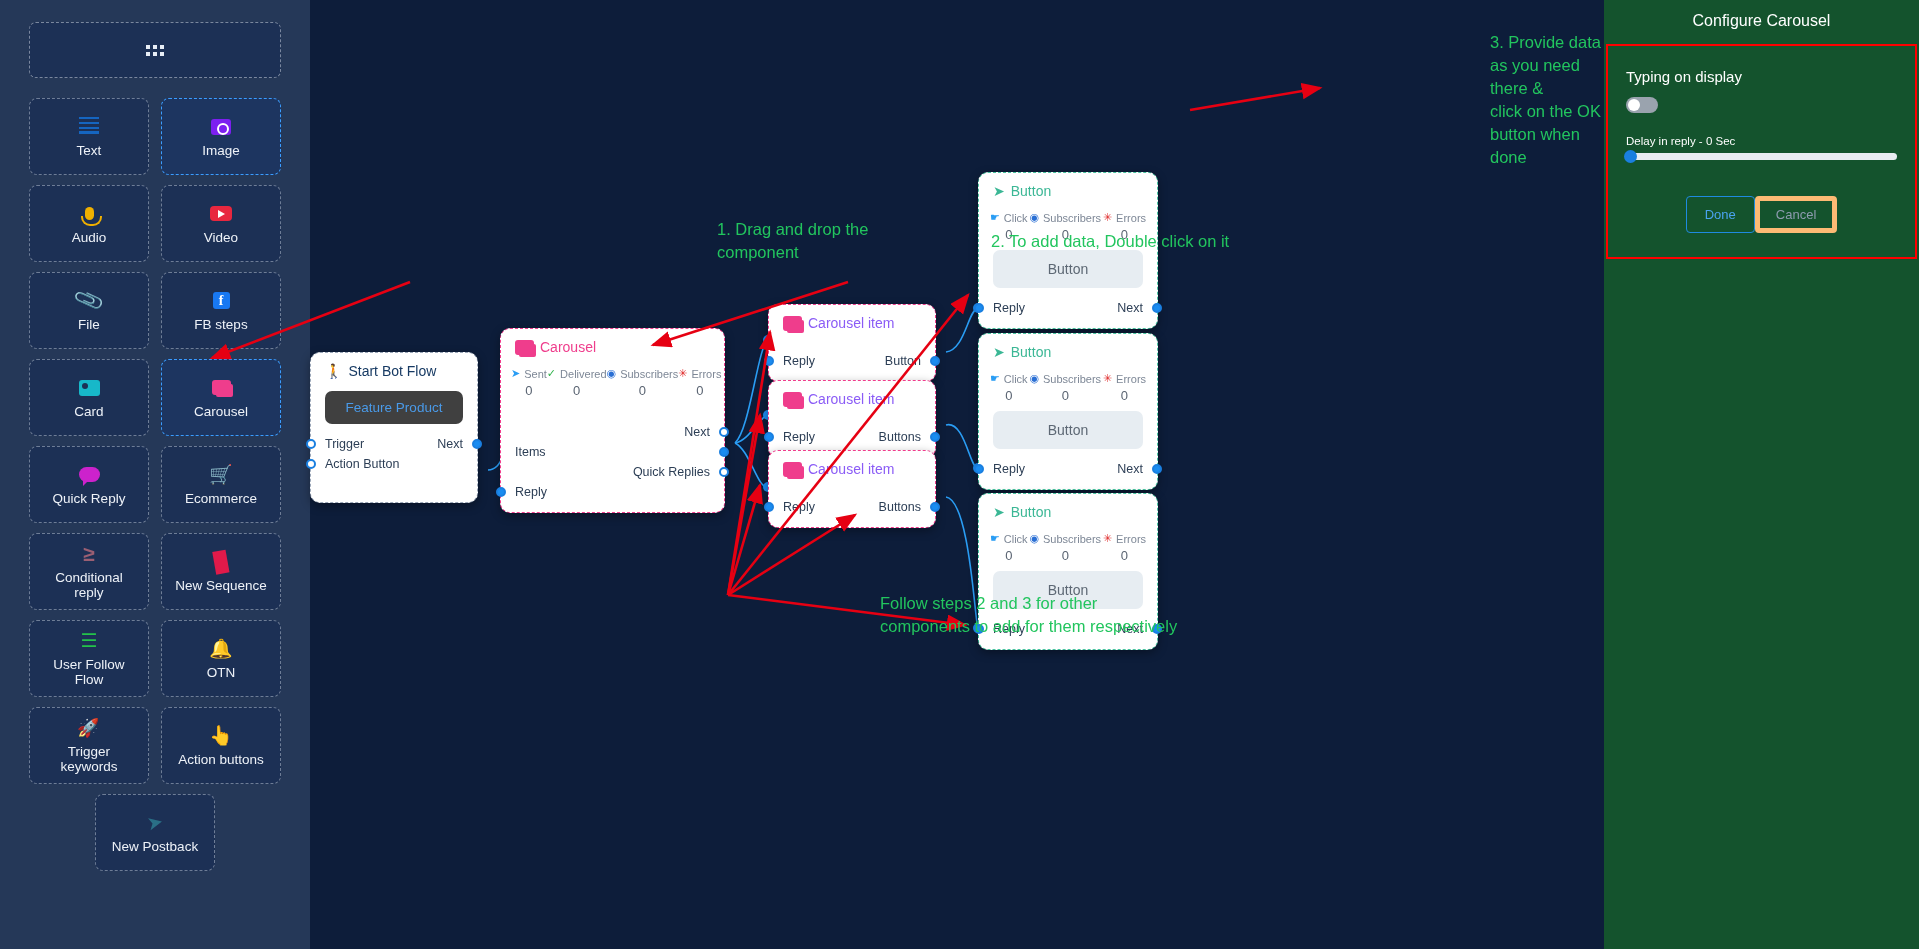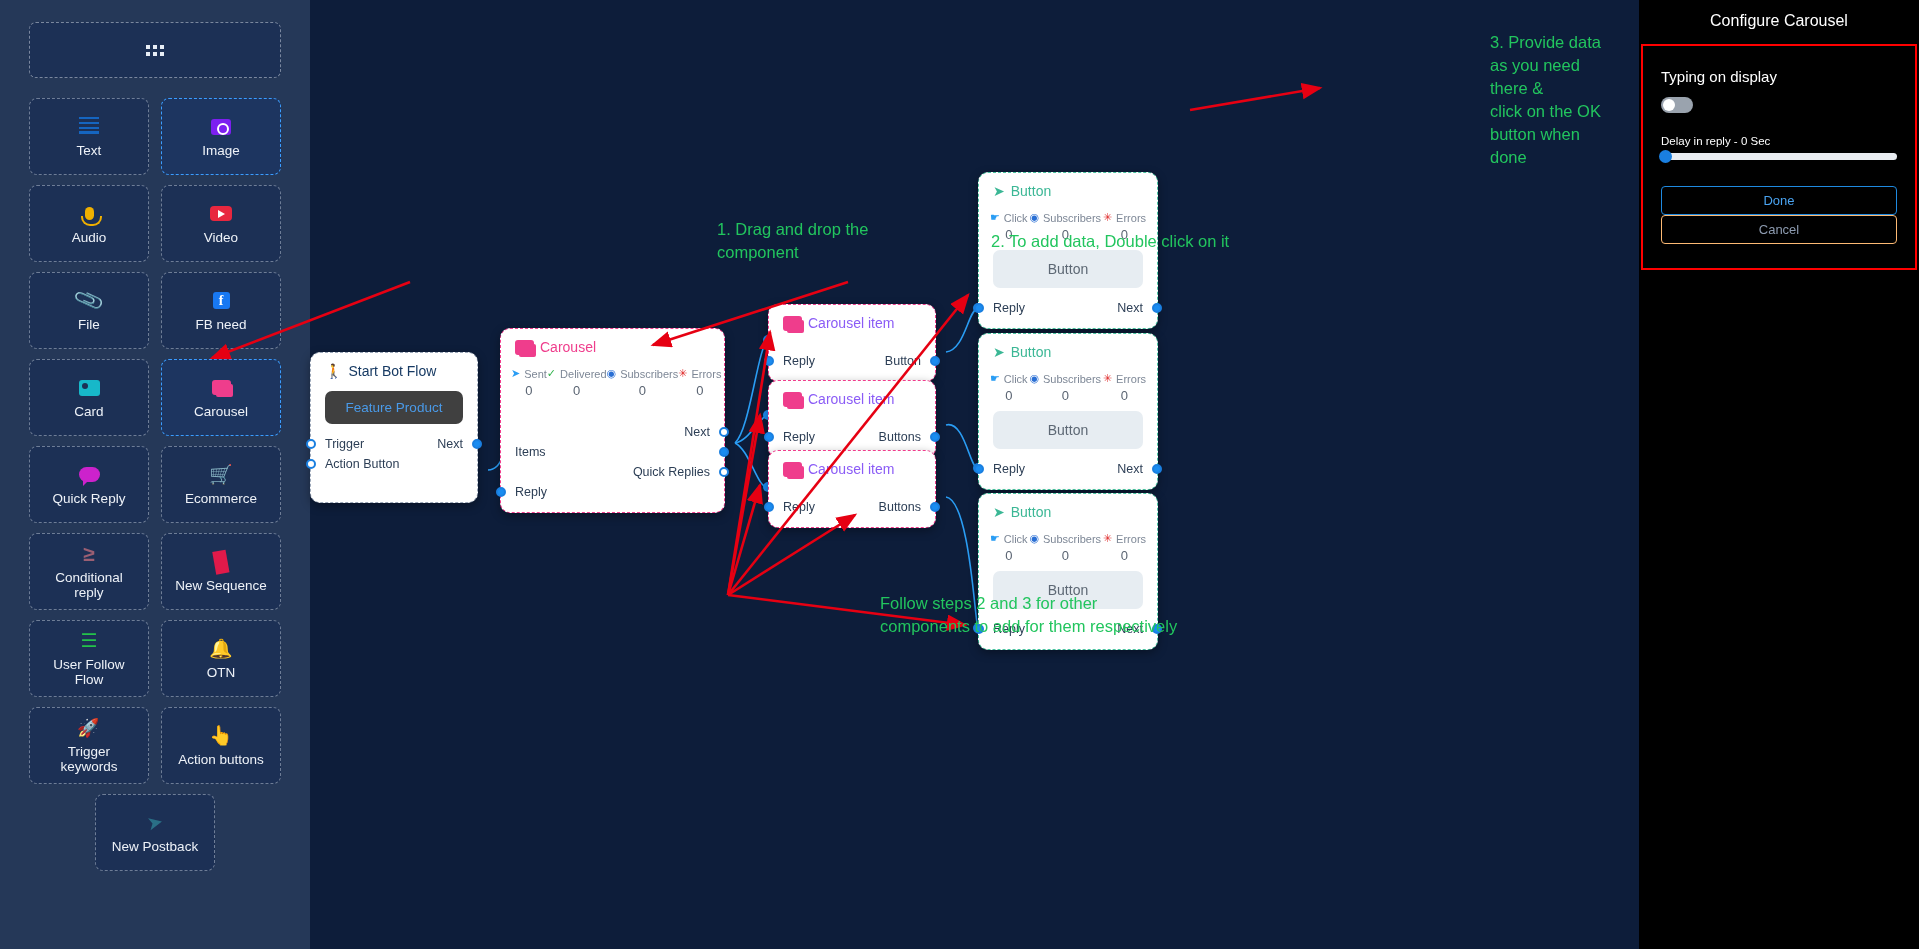--- a/index.html
+++ b/index.html
@@ -94,32 +94,32 @@
   #n-carousel .ttl{color:#ef3d8c;}
   .ci{width:168px;border:1px dashed #ef3d8c;}
   .ci .ttl{color:#8b5cf6;}
   #ci1{left:458px;top:304px;} #ci2{left:458px;top:380px;} #ci3{left:458px;top:450px;}
   .bt{width:180px;border:1px dashed #49c4a0;}
   .bt .ttl{color:#3bb795;}
   .bt .pill{background:#e7edf2;color:#5d6874;font-size:14px;padding:11px 0;}
   #bt1{left:668px;top:172px;} #bt2{left:668px;top:333px;} #bt3{left:668px;top:493px;}
 
   
-  #panel{position:absolute;right:0;top:0;width:280px;height:949px;background:#000000;}
+  #panel{position:absolute;right:0;top:0;width:315px;height:949px;background:#14532d;}
   #panel .ph{color:#fff;font-size:16px;text-align:center;padding:12px 0 14px;}
   #panel .pbody{margin:0 2px;border:2px solid #ff0000;padding:22px 18px 24px;}
   #panel .lbl{color:#fff;font-size:15px;margin-bottom:12px;}
   .toggle{width:32px;height:16px;border-radius:9px;background:#9aa3ae;position:relative;cursor:pointer;}
   .toggle::after{content:"";position:absolute;left:2px;top:2px;width:12px;height:12px;border-radius:50%;background:#fff;}
   .dly{color:#fff;font-size:11.5px;margin:22px 0 6px;}
   .slider{height:7px;border-radius:4px;background:#e8ecf1;position:relative;}
   .knob{position:absolute;left:-2px;top:-3px;width:13px;height:13px;border-radius:50%;background:#1a7fe0;}
-  .btnrow{display:flex;justify-content:center;margin-top:26px;flex-direction:column;}
+  .btnrow{display:flex;justify-content:center;margin-top:36px;}
   .b-done{border:1px solid #1f8ae0;color:#4aa3f0;background:transparent;border-radius:4px;padding:6px 18px;font-size:13px;cursor:pointer;}
-  .b-cancel{border:1px solid #fdba74;color:#8d9bb0;background:transparent;border-radius:4px;padding:6px 16px;font-size:13px;cursor:pointer;}
+  .b-cancel{border:5px solid #fdba74;color:#8d9bb0;background:transparent;border-radius:4px;padding:6px 16px;font-size:13px;cursor:pointer;}
 
   
   .anno{position:absolute;color:#22c55e;font-size:16.5px;line-height:23px;white-space:pre-line;}
   #an1{left:407px;top:218px;}
   #an2{left:681px;top:230px;}
   #an3{left:1180px;top:31px;}
   #an4{left:570px;top:592px;}
 </style>
 </head>
 <body>
@@ -174,21 +174,21 @@
 
       <div class="sb-cell">
         <span class="sb-ico i-clip">📎</span>
         <span class="sb-lbl">File</span>
       </div>
 
       <div class="sb-cell">
         <span class="sb-ico">
             <span class="i-fb">f</span>
           </span>
-        <span class="sb-lbl">FB need</span>
+        <span class="sb-lbl">FB steps</span>
       </div>
 
       <div class="sb-cell">
         <span class="sb-ico">
             <span class="i-card"></span>
           </span>
         <span class="sb-lbl">Card</span>
       </div>
 
       <div class="sb-cell sel">

